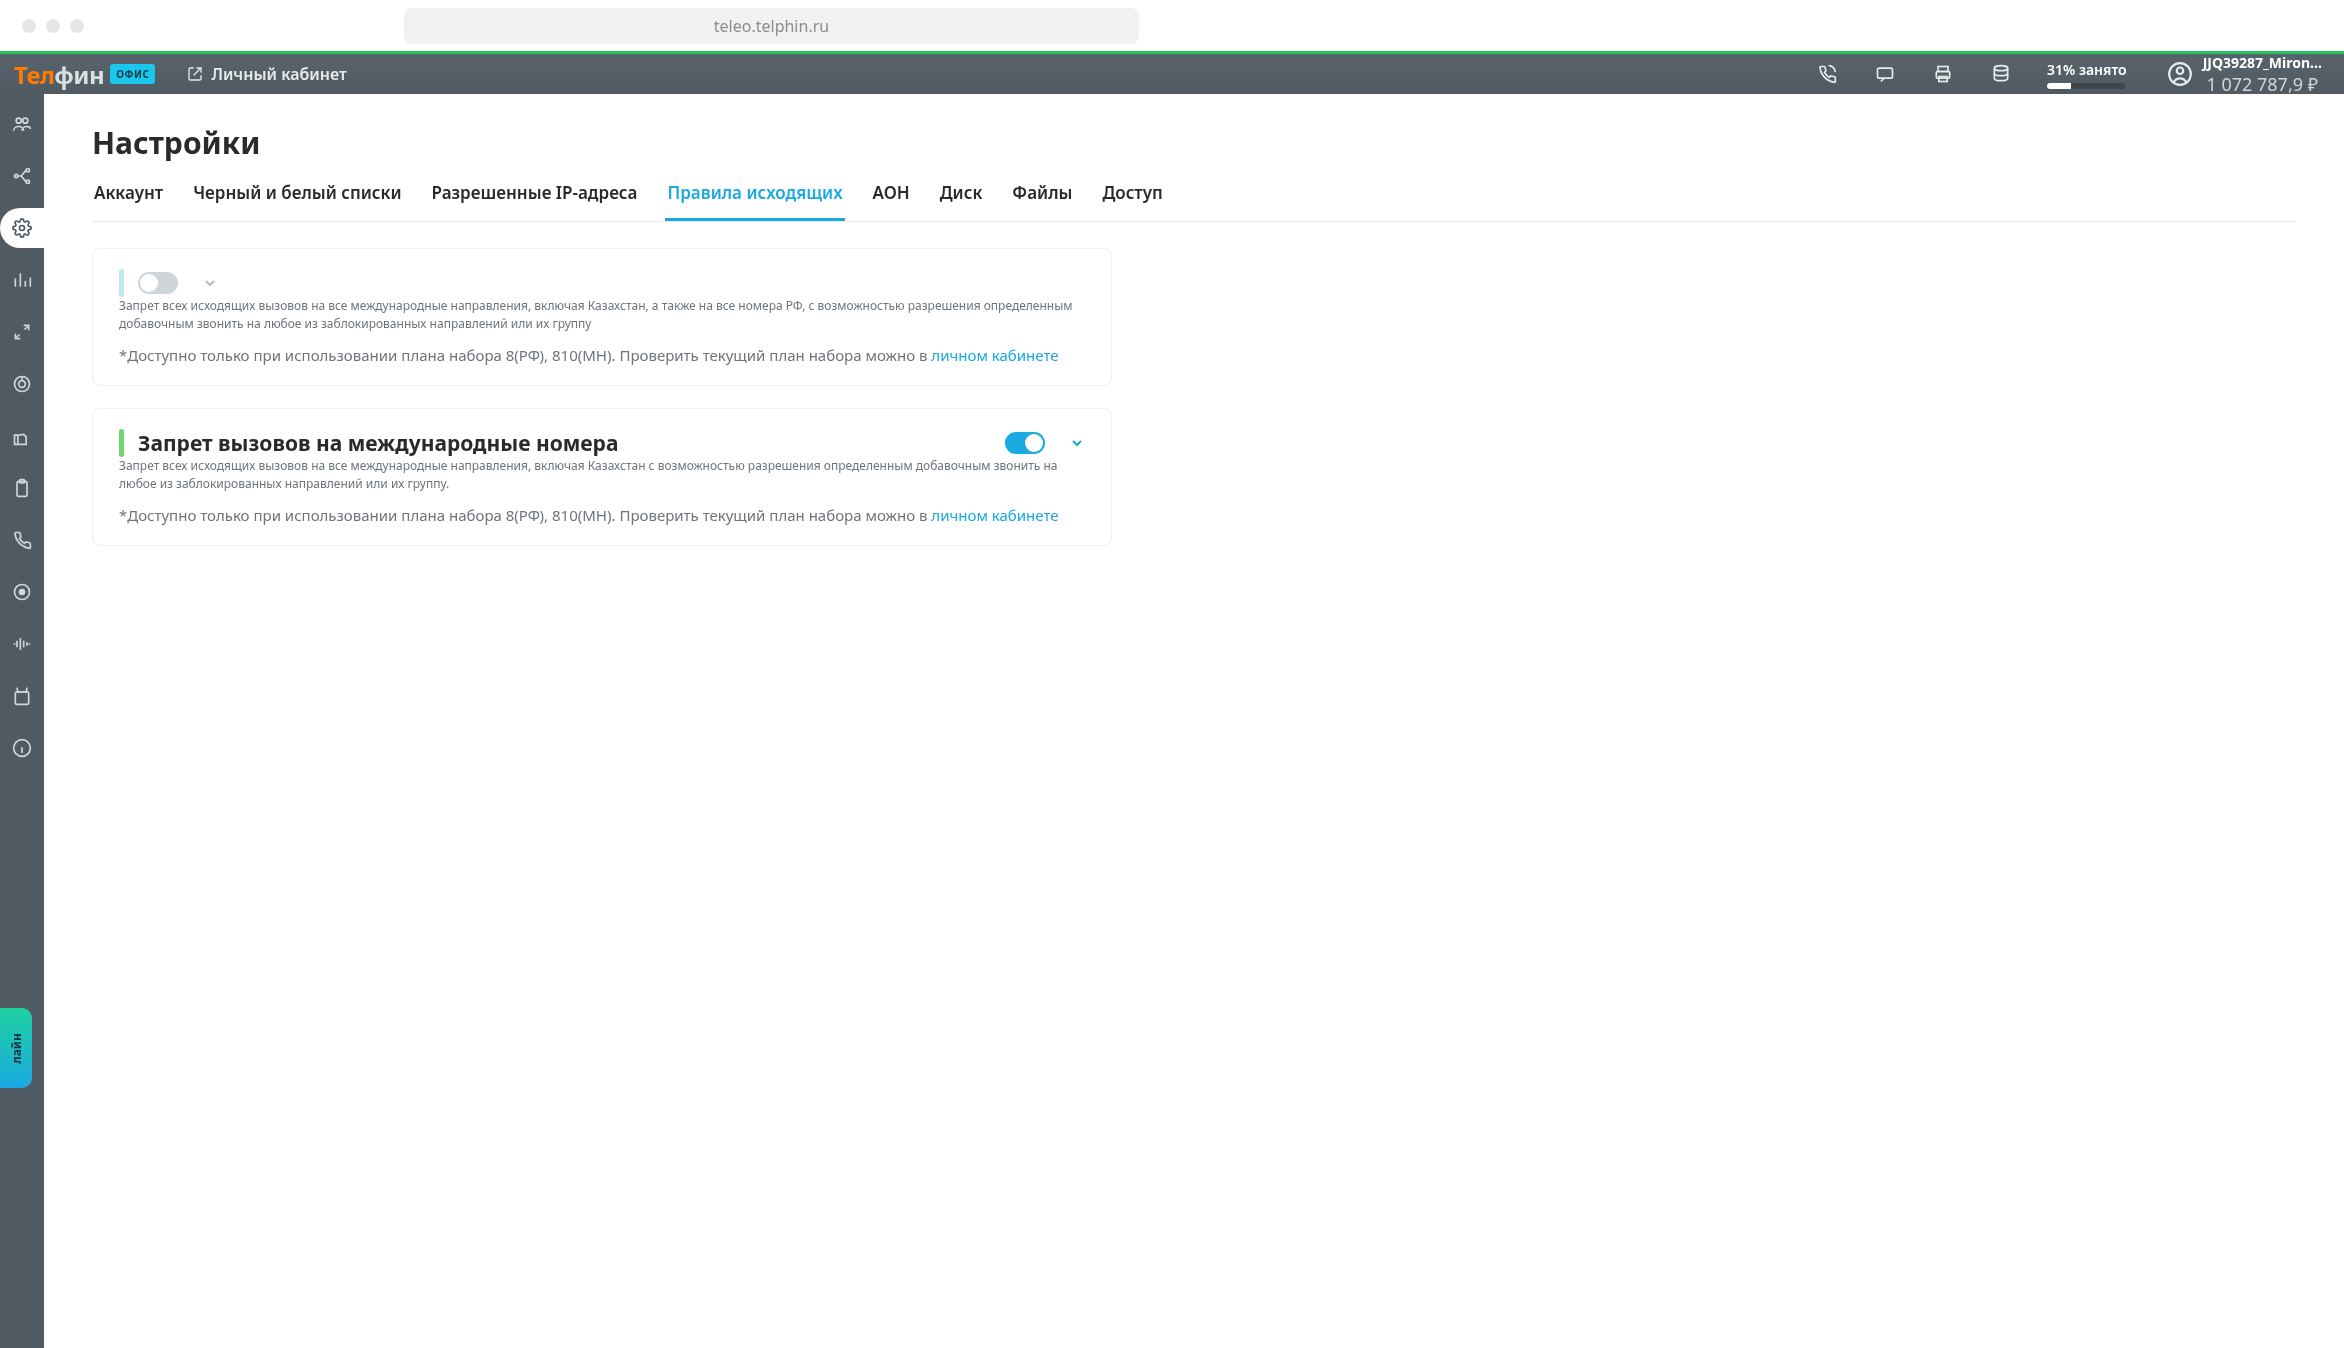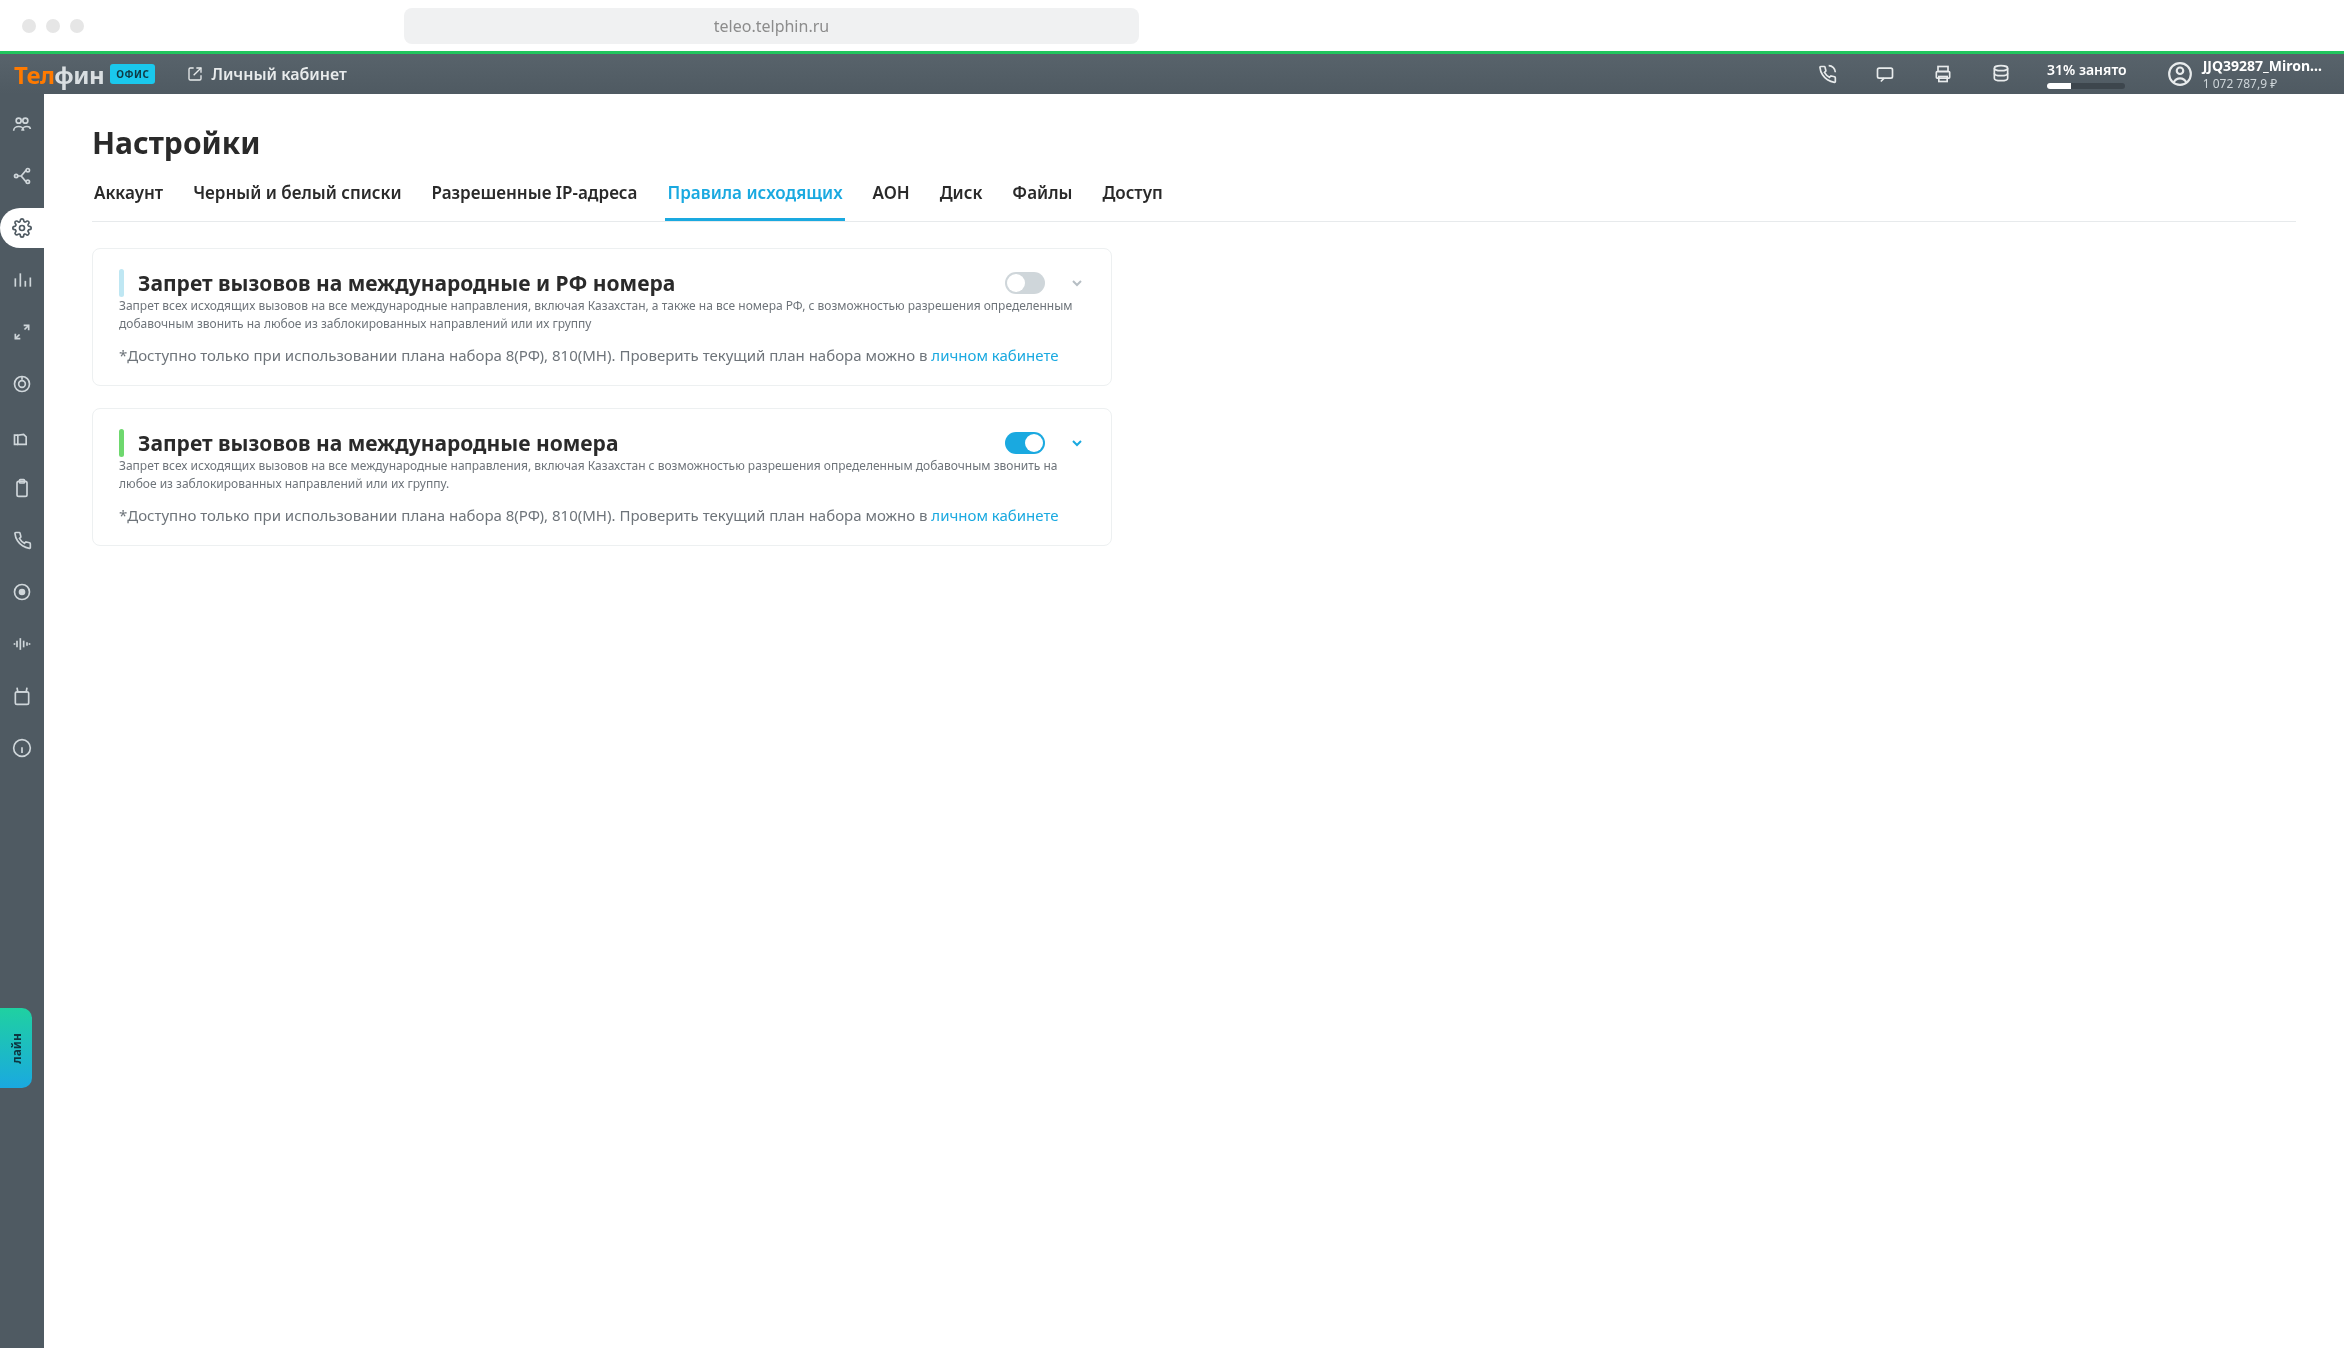--- a/index.html
+++ b/index.html
@@ -20,21 +20,21 @@
   .pa-link { display: flex; align-items: center; gap: 8px; color: #e8ebec; font-size: 16px; font-weight: 600; margin-left: 14px; cursor: pointer;}
   .topbar-spacer { flex: 1; }
   .tb-icon { width: 40px; height: 40px; display:flex; align-items:center; justify-content:center; color:#e8ebec; cursor:pointer; }
   .storage { display:flex; flex-direction:column; align-items:flex-start; margin-left:8px; }
   .storage-label{ font-size:14px; font-weight:600; color:#fff; }
   .storage-bar{ width:78px; height:6px; background:#3d464d; border-radius:3px; margin-top:4px; position:relative; overflow:hidden;}
   .storage-fill{ position:absolute; left:0; top:0; bottom:0; background:#fff; }
   .user { display:flex; align-items:center; gap:10px; margin-left:22px; }
   .user-lines{ display:flex; flex-direction:column; }
   .user-name{ font-size:14px; font-weight:700; color:#fff; }
-  .user-balance{ font-size:12px; color:#cfd6da; }
+  .user-balance{ font-size:18px; color:#cfd6da;text-align:center; }
 
   
   .shell { flex:1; display:flex; min-height:0; }
   .sidebar { width:44px; background:#4f5a62; display:flex; flex-direction:column; align-items:center; padding-top:10px; gap:12px; position:relative;}
   .sb-item { width:44px; height:40px; display:flex; align-items:center; justify-content:center; color:#cfd6da; cursor:pointer; }
   .sb-item.active { background:#fff; color:#4f5a62; border-top-left-radius:20px; border-bottom-left-radius:20px; }
   .online-tab { position:absolute; bottom:260px; left:0; width:32px; height:80px; background:linear-gradient(180deg,#1fd1a1,#1aa9e0); border-top-right-radius:10px; border-bottom-right-radius:10px; display:flex; align-items:center; justify-content:center; }
   .online-tab span{ transform:rotate(-90deg); color:#0e3540; font-size:12px; font-weight:700; white-space:nowrap; }
 
   .main { flex:1; overflow:auto; padding: 28px 48px; }
@@ -246,21 +246,20 @@
         <div class="tab active">Правила исходящих</div>
         <div class="tab">АОН</div>
         <div class="tab">Диск</div>
         <div class="tab">Файлы</div>
         <div class="tab">Доступ</div>
       </div>
 
     <div class="card">
       <div class="card-head">
         <div class="stripe muted"></div>
-        <div class="card-title">Запрет вызовов на международные и РФ номера</div>
         <div class="switch off">
             <div class="knob"></div>
           </div>
         <div class="chev muted">
           <svg width="16" height="16" viewBox="0 0 24 24" fill="none" stroke="currentColor" stroke-width="3">
               <path d="M6 9l6 6 6-6"></path>
             </svg>
         </div>
       </div>
       <p class="card-body">Запрет всех исходящих вызовов на все международные направления, включая Казахстан, а также на все номера РФ, с возможностью разрешения определенным добавочным звонить на любое из заблокированных направлений или их группу</p>

